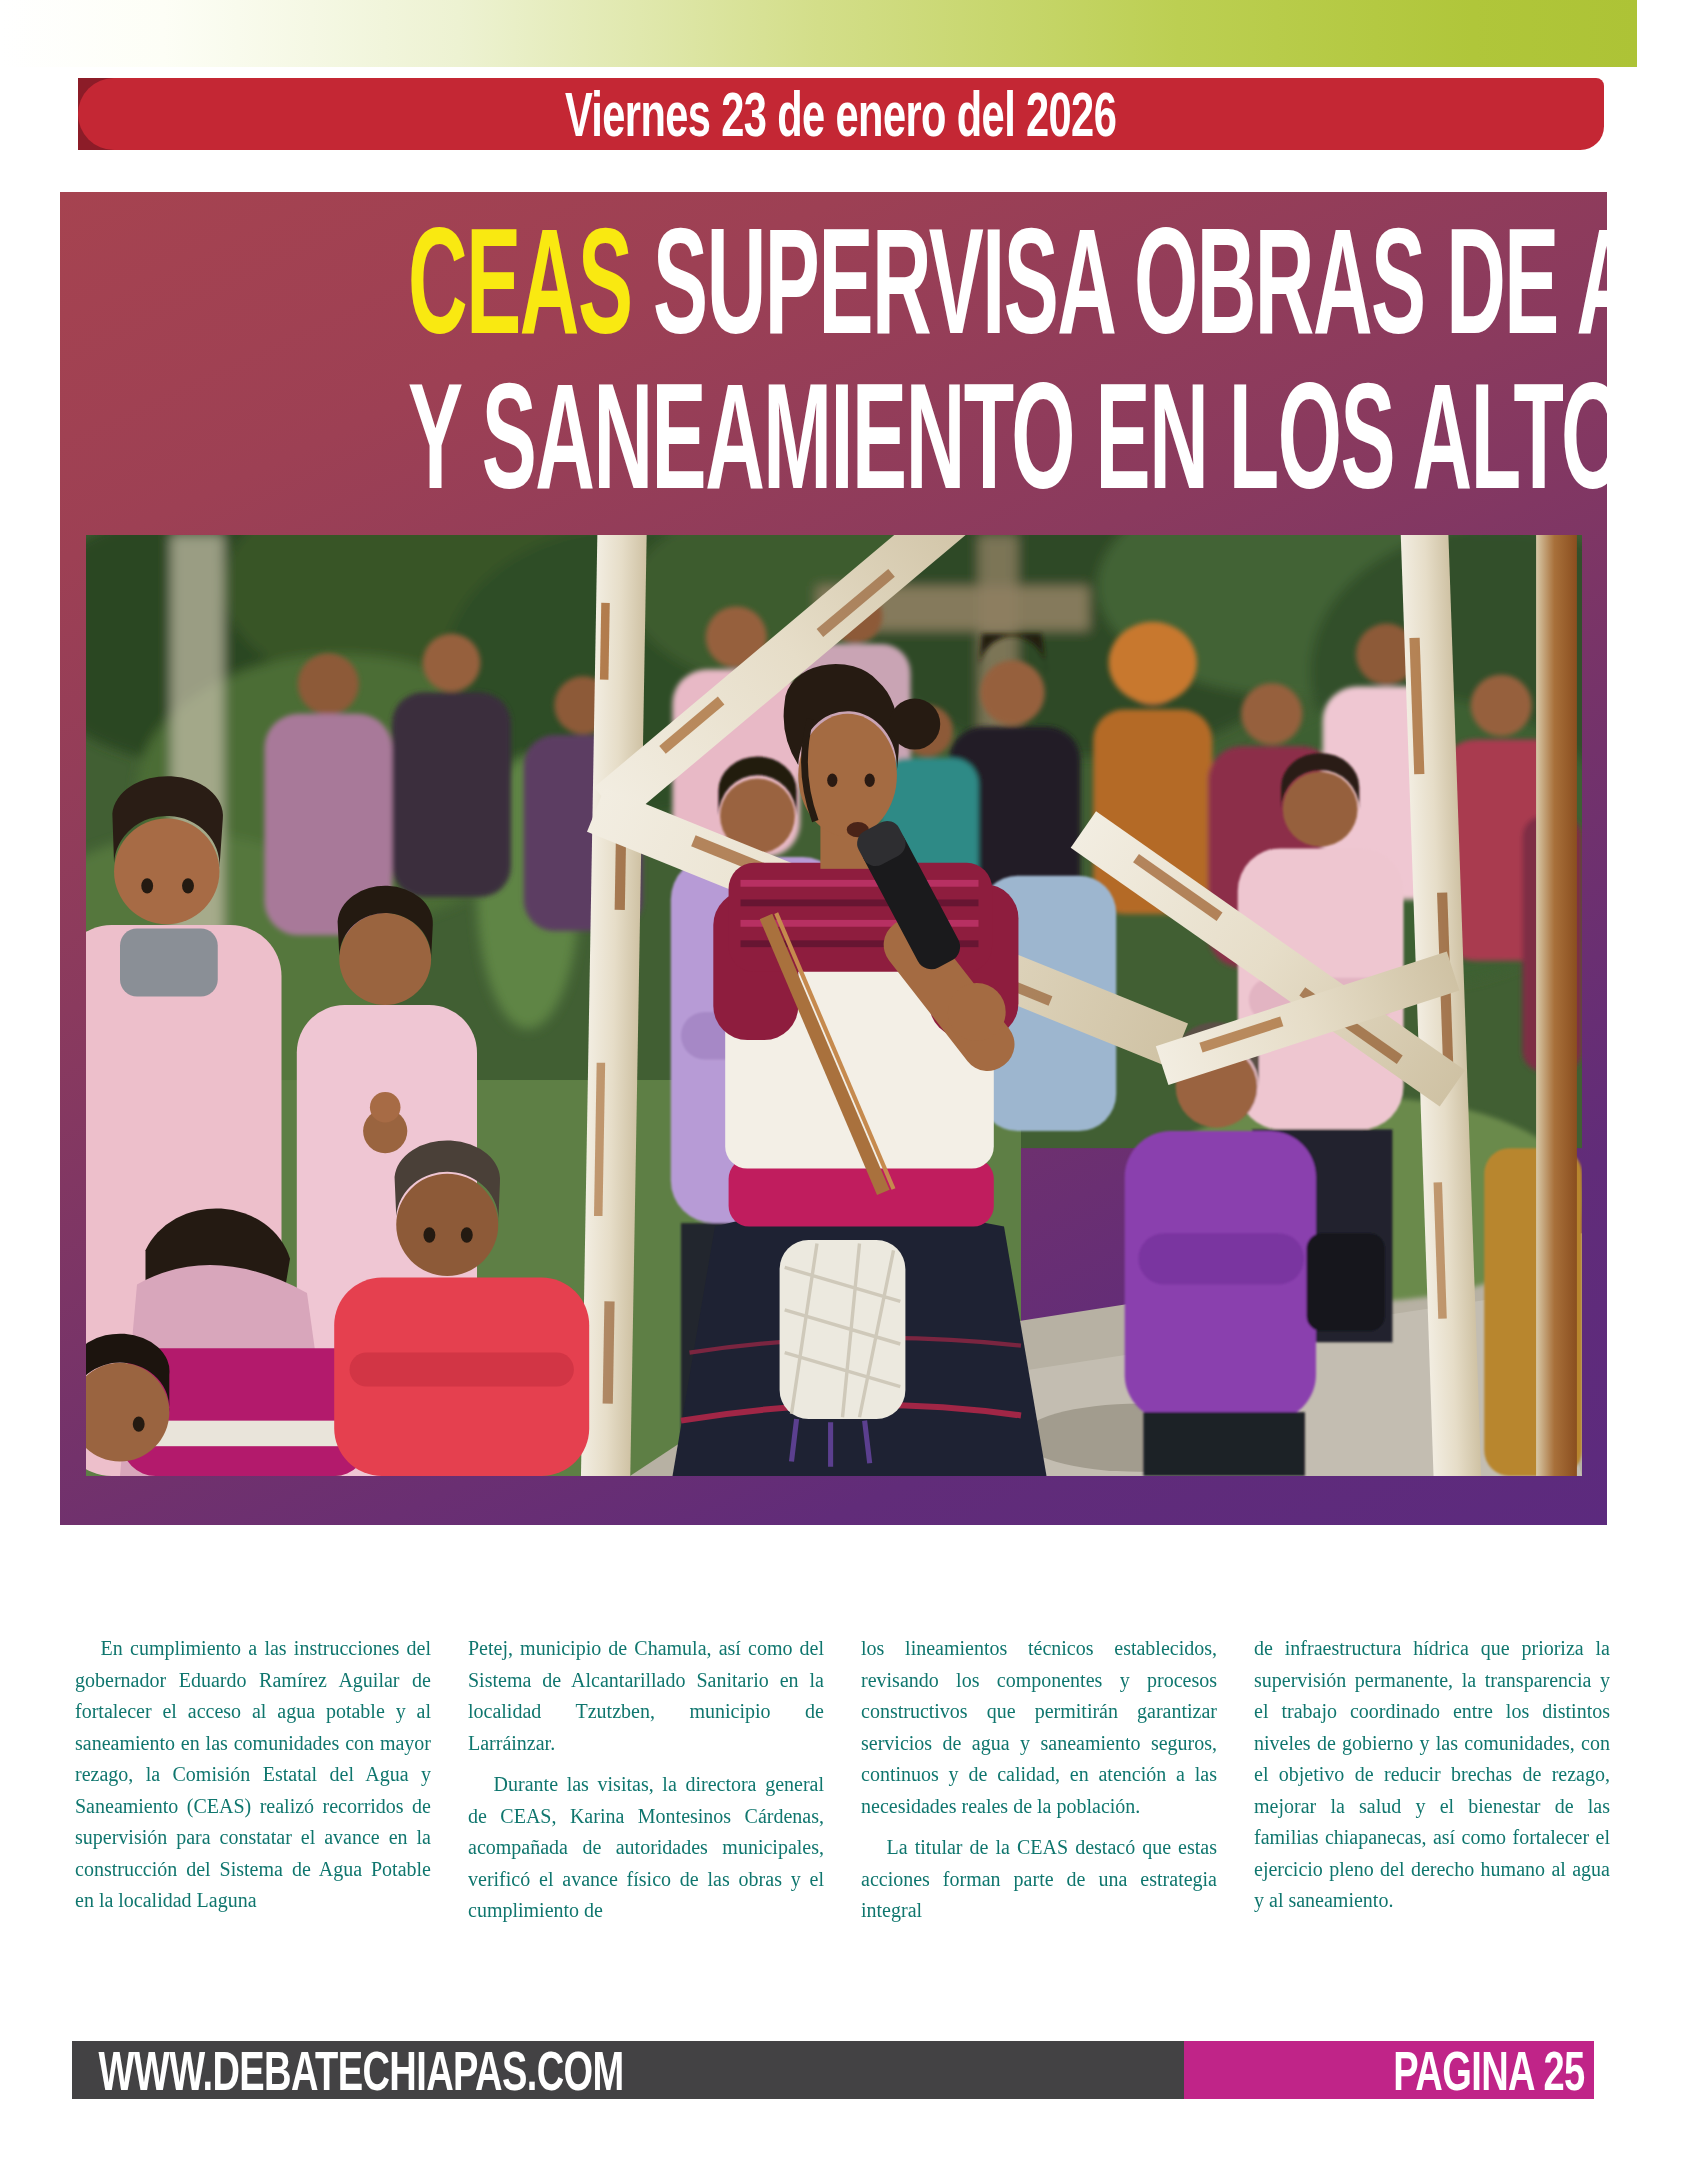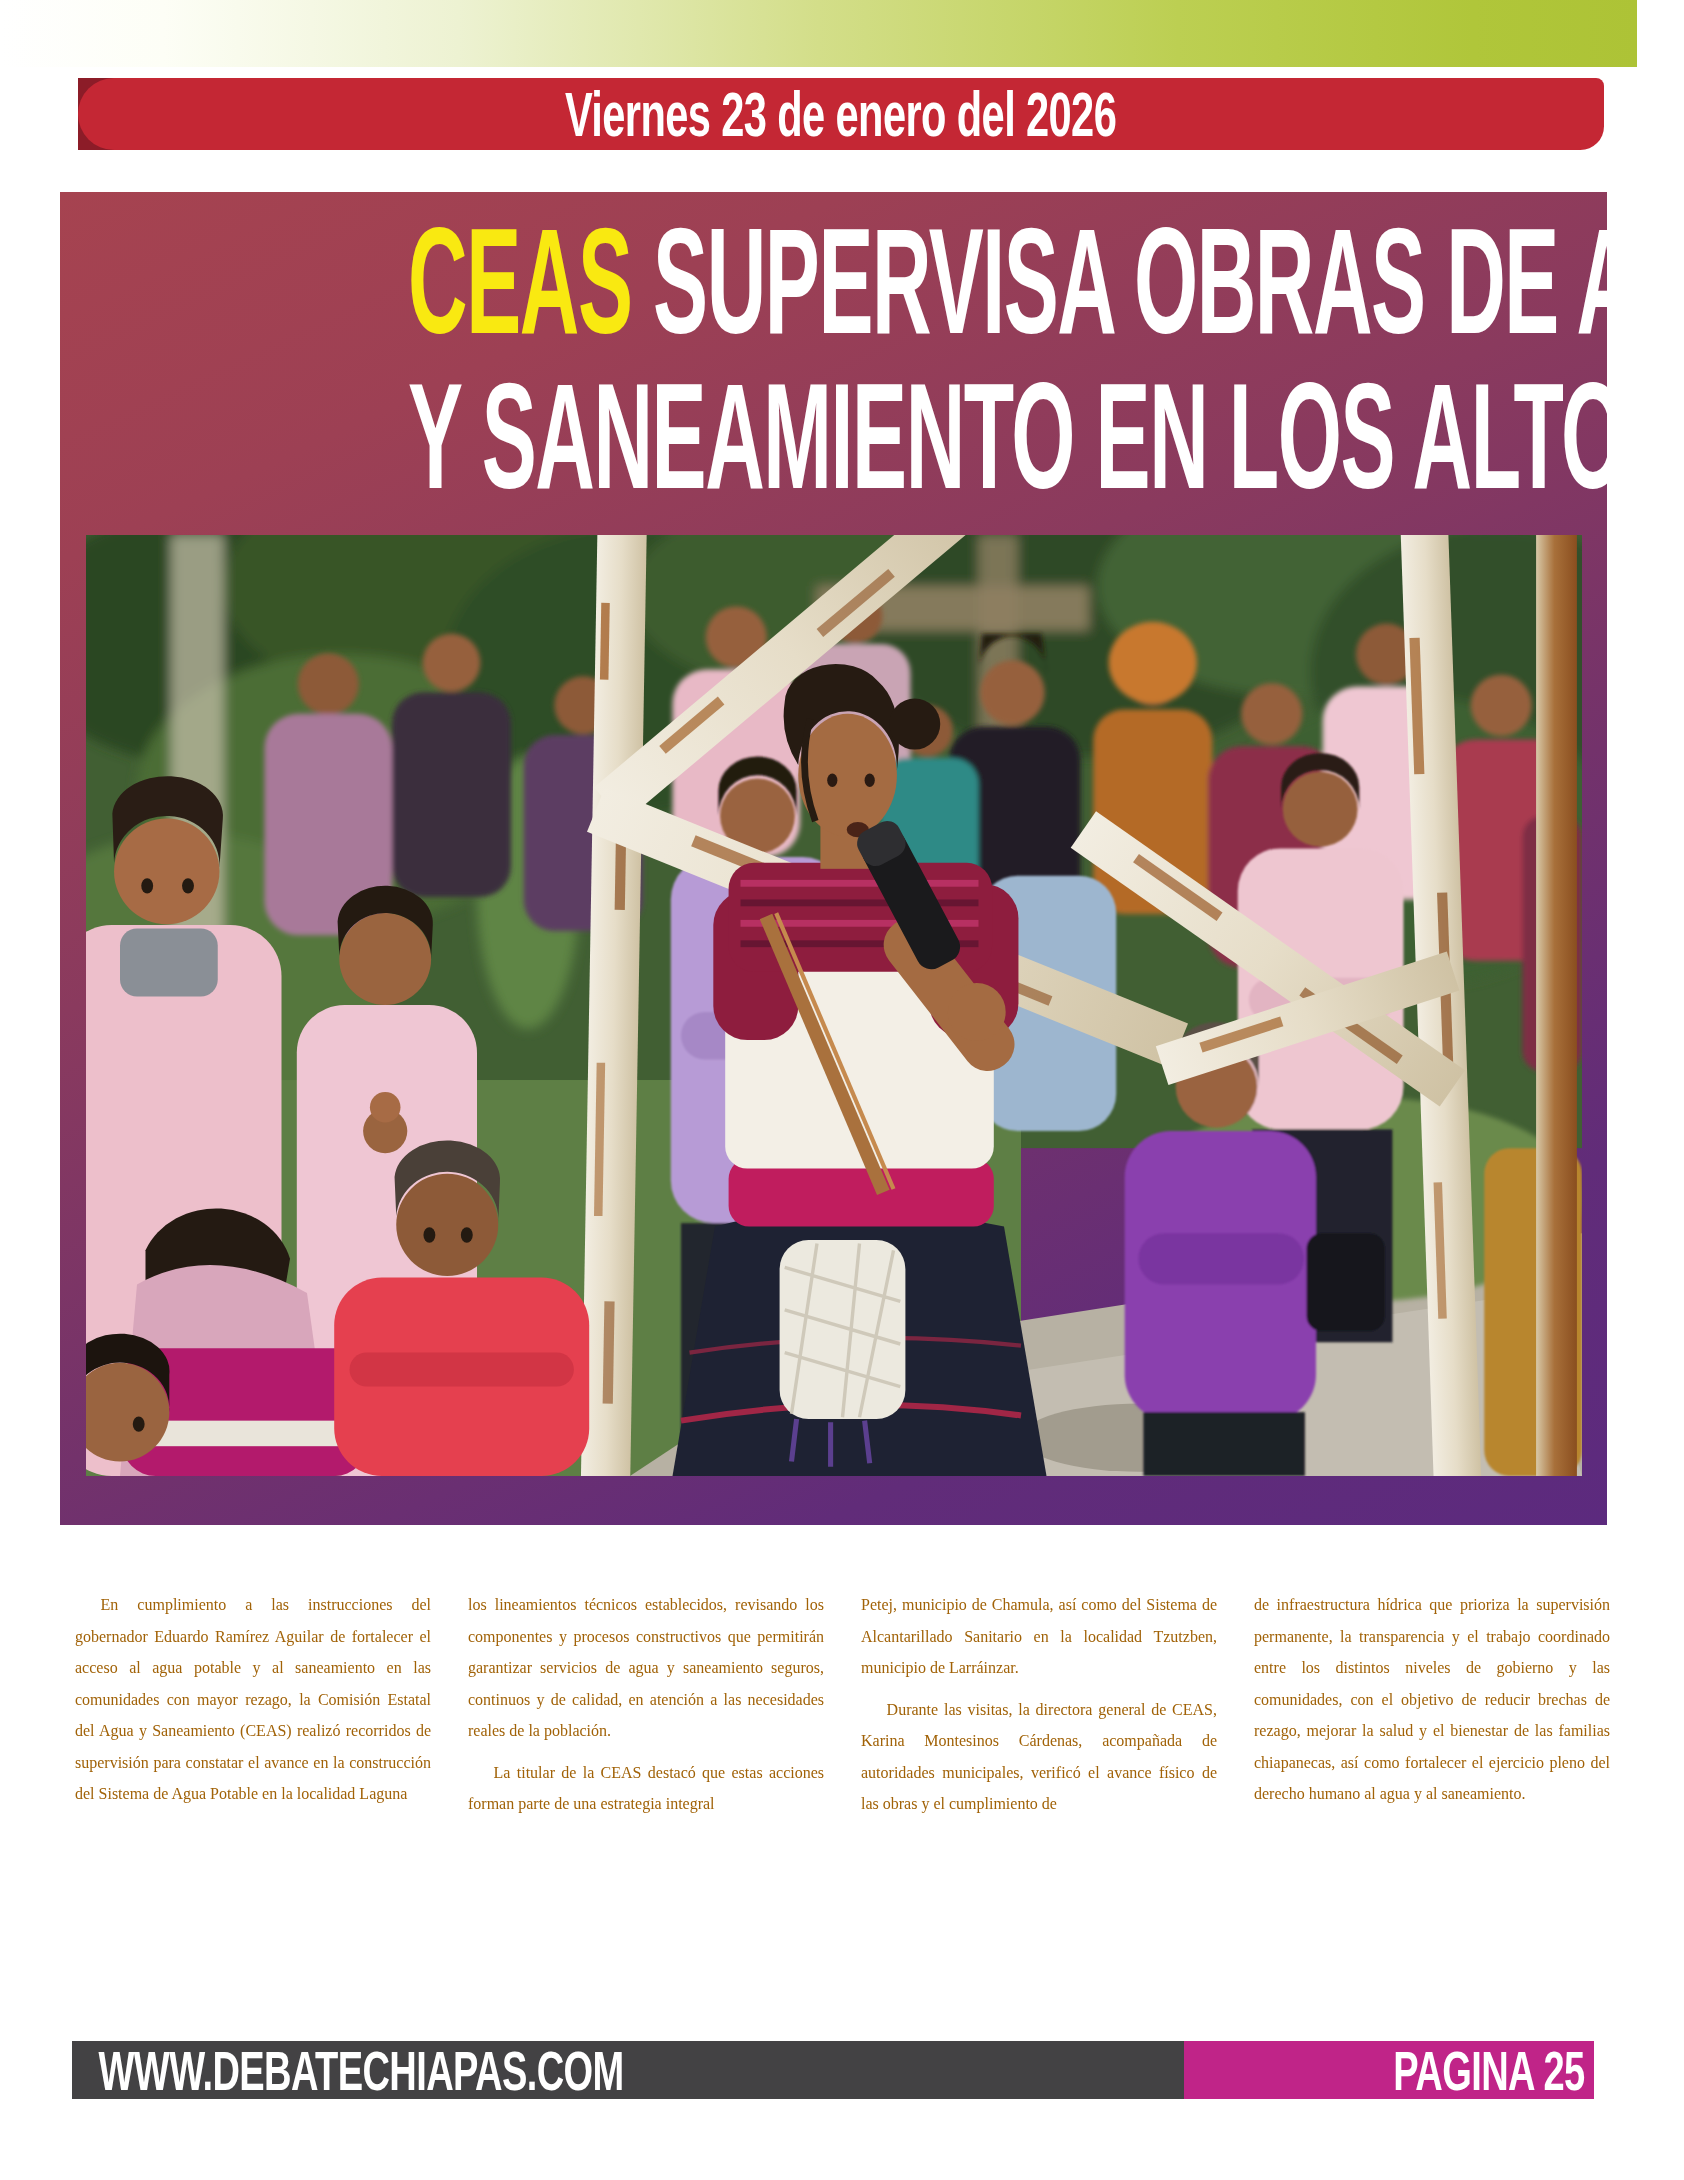--- a/index.html
+++ b/index.html
@@ -23,22 +23,22 @@
   .headline{padding-top:12px;text-align:center;color:#ffffff;font-weight:bold;}
   .headline-line{display:block;font-size:150px;line-height:155px;white-space:nowrap;
     letter-spacing:-2.6px;transform:scaleX(.55);transform-origin:center;}
   .hl-yellow{color:#f9e911;}
 
   .photo-frame{position:absolute;left:25.6px;top:343px;width:1496px;height:941px;}
   .photo-frame svg{display:block;width:100%;height:100%;}
 
   
   .article{position:absolute;left:75px;top:1589px;width:1535px;display:flex;gap:37px;}
-  .col{flex:1;font-family:"Liberation Serif",serif;font-size:16px;line-height:31.5px;
-    text-align:justify;color:#a16207;}
+  .col{flex:1;font-family:"Liberation Serif",serif;font-size:20px;line-height:31.5px;
+    text-align:justify;color:#0f766e;margin-top:44px;}
   .col p{margin:0;}
   .col p.indent{text-indent:25.6px;}
   .col p + p{margin-top:10.2px;}
 
   
   .footer-site{position:absolute;left:72px;top:2041px;width:1112px;height:58px;background:#434244;
     display:flex;align-items:center;}
   .footer-site span{display:inline-block;color:#ffffff;font-weight:bold;font-size:56px;
     transform:scaleX(.68);transform-origin:left center;padding-left:39px;white-space:nowrap;letter-spacing:-0.9px;}
   .footer-page{position:absolute;left:1184px;top:2041px;width:410px;height:58px;background:#c02488;
@@ -321,28 +321,28 @@
         </g>
       </svg>
     </div>
   </div>
 
   <div class="article">
     <div class="col">
       <p class="indent">En cumplimiento a las instrucciones del gobernador Eduardo Ramírez Aguilar de fortalecer el acceso al agua potable y al saneamiento en las comunidades con mayor rezago, la Comisión Estatal del Agua y Saneamiento (CEAS) realizó recorridos de supervisión para constatar el avance en la construcción del Sistema de Agua Potable en la localidad Laguna</p>
     </div>
     <div class="col">
+      <p>Petej, municipio de Chamula, así como del Sistema de Alcantarillado Sanitario en la localidad Tzutzben, municipio de Larráinzar.</p>
+      <p class="indent">Durante las visitas, la directora general de CEAS, Karina Montesinos Cárdenas, acompañada de autoridades municipales, verificó el avance físico de las obras y el cumplimiento de</p>
+    </div>
+    <div class="col">
       <p>los lineamientos técnicos establecidos, revisando los componentes y procesos constructivos que permitirán garantizar servicios de agua y saneamiento seguros, continuos y de calidad, en atención a las necesidades reales de la población.</p>
       <p class="indent">La titular de la CEAS destacó que estas acciones forman parte de una estrategia integral</p>
     </div>
     <div class="col">
-      <p>Petej, municipio de Chamula, así como del Sistema de Alcantarillado Sanitario en la localidad Tzutzben, municipio de Larráinzar.</p>
-      <p class="indent">Durante las visitas, la directora general de CEAS, Karina Montesinos Cárdenas, acompañada de autoridades municipales, verificó el avance físico de las obras y el cumplimiento de</p>
-    </div>
-    <div class="col">
       <p>de infraestructura hídrica que prioriza la supervisión permanente, la transparencia y el trabajo coordinado entre los distintos niveles de gobierno y las comunidades, con el objetivo de reducir brechas de rezago, mejorar la salud y el bienestar de las familias chiapanecas, así como fortalecer el ejercicio pleno del derecho humano al agua y al saneamiento.</p>
     </div>
   </div>
 
   <div class="footer-site">
     <span>WWW.DEBATECHIAPAS.COM</span>
   </div>
   <div class="footer-page">
     <span>PAGINA 25</span>
   </div>

